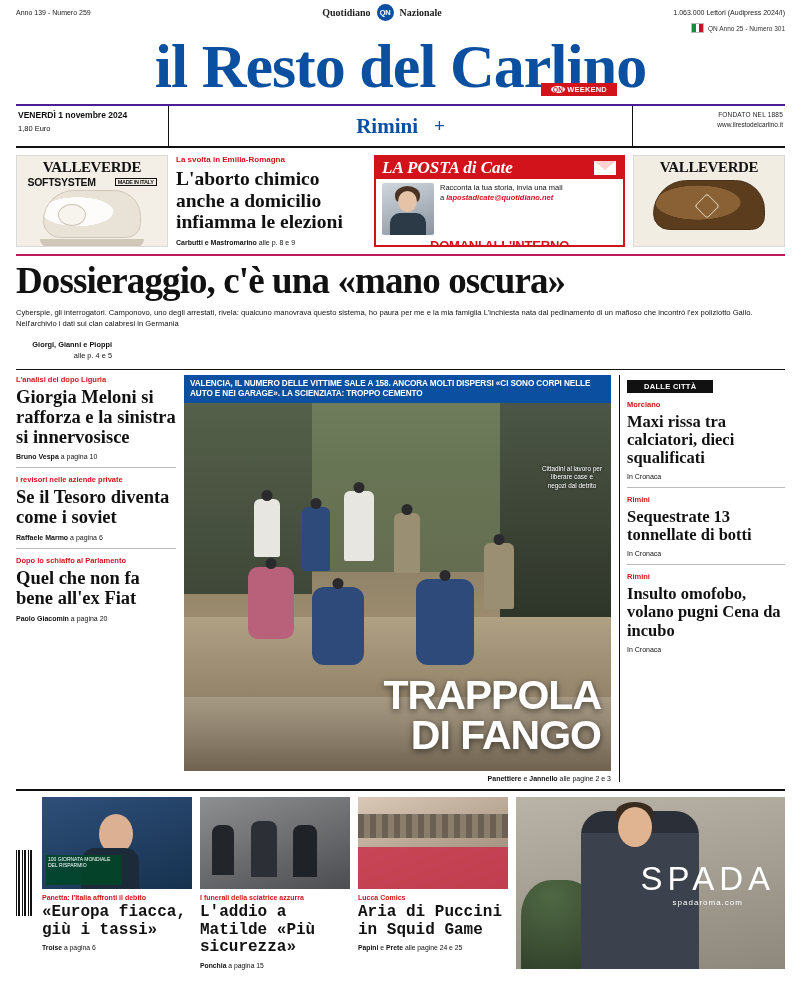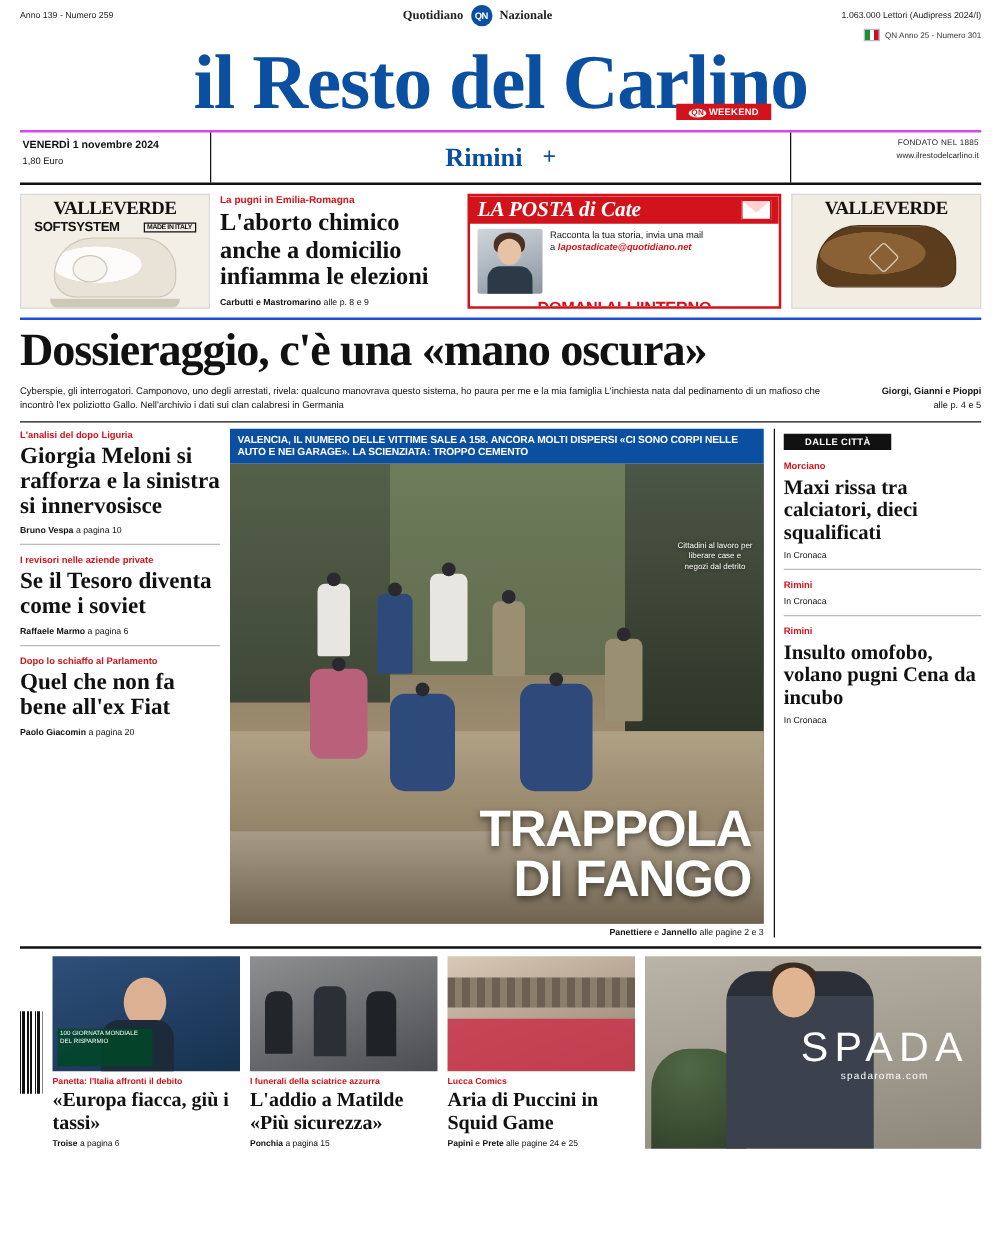--- a/index.html
+++ b/index.html
@@ -27,21 +27,21 @@
     font-size:62px;color:#0b4fa0;letter-spacing:-1px;line-height:1.02;
   }
   .weekend-badge{
     position:absolute;right:168px;top:48px;width:76px;background:#d3131c;color:#fff;
     font-family:"Liberation Sans",sans-serif;font-size:7.5px;font-weight:bold;
     text-align:center;padding:2px 0;letter-spacing:0.2px;
   }
   .weekend-badge .qn{background:#fff;color:#d3131c;border-radius:50%;padding:0 2px;margin-right:2px;font-size:6.5px;}
 
   
-  .headbar{display:flex;align-items:stretch;border-top:2px solid #d946ef;border-bottom:2px solid #111;margin-top:6px;height:40px;}
+  .headbar{display:flex;align-items:stretch;border-top:2px solid #4c1d95;border-bottom:2px solid #111;margin-top:6px;height:40px;}
   .hb-left{width:150px;padding:4px 0 0 2px;font-family:"Liberation Sans",sans-serif;}
   .hb-left .d1{font-size:8.5px;font-weight:bold;color:#111;}
   .hb-left .d1 b{color:#111;}
   .hb-left .d2{font-size:7.5px;color:#111;margin-top:4px;}
   .hb-mid{flex:1;display:flex;align-items:center;justify-content:center;gap:16px;border-left:1px solid #111;border-right:1px solid #111;}
   .hb-mid .city{font-family:"Liberation Serif",serif;font-size:21px;color:#0b4fa0;font-weight:bold;}
   .hb-mid .plus{font-size:19px;color:#0b4fa0;font-weight:bold;}
   .hb-interv{width:118px;padding:3px 6px;border-right:1px solid #111;font-family:"Liberation Sans",sans-serif;}
   .hb-interv .lab{font-size:6.5px;font-weight:bold;color:#111;letter-spacing:0.2px;}
   .hb-interv .nm{font-size:9px;font-weight:bold;color:#111;line-height:1.12;margin-top:2px;letter-spacing:0.3px;}
@@ -75,23 +75,23 @@
   .cate-photo .hair{position:absolute;left:13px;top:3px;width:25px;height:18px;background:#4a3324;border-radius:50% 50% 40% 40%;}
   .cate-photo .body{position:absolute;left:8px;top:30px;width:36px;height:24px;background:#2b3a46;border-radius:10px 10px 0 0;}
   .cate-txt{font-family:"Liberation Sans",sans-serif;font-size:7.5px;line-height:1.35;color:#111;}
   .cate-txt .mail{color:#d3131c;font-style:italic;font-weight:bold;}
   .cate-dom{font-family:"Liberation Sans",sans-serif;font-weight:bold;color:#d3131c;font-size:13px;text-align:center;margin-top:3px;letter-spacing:-0.2px;}
   .ad-valleverde2{width:150px;border:1px solid #d9d9d9;background:#f2ede3;}
   .shoe2{margin:4px auto 0;width:110px;height:48px;background:radial-gradient(ellipse at 40% 45%,#8a6134 0 45%, #5b3c1d 46% 100%);border-radius:50px 44px 20px 24px;border:1px solid #4a3118;position:relative;}
   .shoe2:after{content:"";position:absolute;left:44px;top:16px;width:16px;height:16px;border:1px solid #d8cdb8;border-radius:3px;transform:rotate(45deg);}
 
   
-  .mainhead{border-top:2px solid #1d4ed8;margin-top:7px;padding-top:6px;}
+  .mainhead{border-top:2px solid #be185d;margin-top:7px;padding-top:6px;}
   .mainhead h2{margin:0;font-family:"Liberation Serif",serif;font-weight:bold;font-size:37px;line-height:1.03;letter-spacing:-0.9px;color:#111;}
-  .subrow{display:flex;gap:10px;margin-top:7px;align-items:flex-start;}
+  .subrow{display:flex;gap:10px;margin-top:7px;align-items:flex-start;flex-direction:column;}
   .subrow p{margin:0;font-family:"Liberation Sans",sans-serif;font-size:7.6px;line-height:1.45;color:#111;flex:1;}
   .subrow .sig{width:96px;text-align:right;font-family:"Liberation Sans",sans-serif;font-size:7.4px;line-height:1.5;color:#111;}
   .subrow .sig b{font-weight:bold;}
 
   
   .bodygrid{display:flex;gap:8px;margin-top:7px;border-top:1.5px solid #111;padding-top:5px;}
   .colL{width:160px;}
   .colC{flex:1;}
   .colR{width:158px;border-left:1px solid #111;padding-left:7px;}
 
@@ -131,21 +131,21 @@
   .rart h3{margin:4px 0 0;font-family:"Liberation Serif",serif;font-size:16.5px;line-height:1.1;font-weight:bold;}
   .rart .b{font-family:"Liberation Sans",sans-serif;font-size:7px;margin-top:6px;}
 
   
   .bottom{display:flex;gap:8px;margin-top:7px;border-top:2px solid #111;padding-top:6px;}
   .barcode{width:18px;display:flex;flex-direction:column;justify-content:center;}
   .barcode .bars{height:66px;width:100%;background:repeating-linear-gradient(90deg,#111 0 1px,#fff 1px 2px,#111 2px 4px,#fff 4px 6px);}
   .bcell{width:150px;}
   .bcell .ph{height:92px;background:#ccc;overflow:hidden;position:relative;}
   .bcell .k{font-family:"Liberation Sans",sans-serif;font-size:7px;font-weight:bold;color:#d3131c;margin-top:5px;}
-  .bcell h4{margin:3px 0 0;font-family:Liberation Serif, serif;font-size:16px;line-height:1.1;font-weight:bold;}
+  .bcell h4{margin:3px 0 0;font-family:Liberation Mono, monospace;font-size:16px;line-height:1.1;font-weight:bold;}
   .bcell .b{font-family:"Liberation Sans",sans-serif;font-size:6.8px;margin-top:5px;}
   .bcell .b b{font-weight:bold;}
   .spada{flex:1;position:relative;background:linear-gradient(170deg,#b9b3a8,#8d877c);overflow:hidden;}
   .spada .man{position:absolute;left:24%;top:8%;width:44%;height:92%;background:linear-gradient(180deg,#2a2f38 0 14%, #3b424d 14% 100%);border-radius:24px 24px 0 0;}
   .spada .face{position:absolute;left:38%;top:6%;width:34px;height:40px;background:#e0b391;border-radius:50%;}
   .spada .hair{position:absolute;left:37%;top:3%;width:37px;height:20px;background:#3a2b20;border-radius:50% 50% 20% 20%;}
   .spada .plant{position:absolute;left:2%;bottom:0;width:28%;height:52%;background:radial-gradient(circle at 40% 20%,#46623b,#24361f);border-radius:40% 40% 0 0;opacity:.9;}
   .spada .logo{position:absolute;right:10px;top:50%;transform:translateY(-50%);text-align:center;}
   .spada .logo .t{font-family:Liberation Sans, sans-serif;font-size:33px;letter-spacing:5px;color:#fff;font-weight:normal;text-align:right;}
   .spada .logo .s{font-family:"Liberation Sans",sans-serif;font-size:8px;color:#fff;letter-spacing:1px;}
@@ -202,21 +202,21 @@
       <div class="vv-name">VALLEVERDE</div>
       <div class="vv-soft">
         <span>SOFTSYSTEM</span>
         <span class="vv-made">MADE IN ITALY</span>
       </div>
       <div class="shoe"></div>
       <div class="shoe-b"></div>
     </div>
 
     <div class="lead-emilia">
-      <div class="kicker-red">La pugni in Emilia-Romagna</div>
+      <div class="kicker-red">La svolta in Emilia-Romagna</div>
       <h2>L'aborto chimico anche a domicilio infiamma le elezioni</h2>
       <div class="byline">
         <b>Carbutti e Mastromarino</b>
         <span>alle p. 8 e 9</span>
       </div>
     </div>
 
     <div class="ad-cate">
       <div class="cate-top">
         <span>LA POSTA di Cate</span>
@@ -337,20 +337,21 @@
 
     <div class="colR">
       <div class="dalle">DALLE CITTÀ</div>
       <div class="rart">
         <div class="k">Morciano</div>
         <h3>Maxi rissa tra calciatori, dieci squalificati</h3>
         <div class="b">In Cronaca</div>
       </div>
       <div class="rart">
         <div class="k">Rimini</div>
+        <h3>Sequestrate 13 tonnellate di botti</h3>
         <div class="b">In Cronaca</div>
       </div>
       <div class="rart">
         <div class="k">Rimini</div>
         <h3>Insulto omofobo, volano pugni Cena da incubo</h3>
         <div class="b">In Cronaca</div>
       </div>
     </div>
   </div>
 

